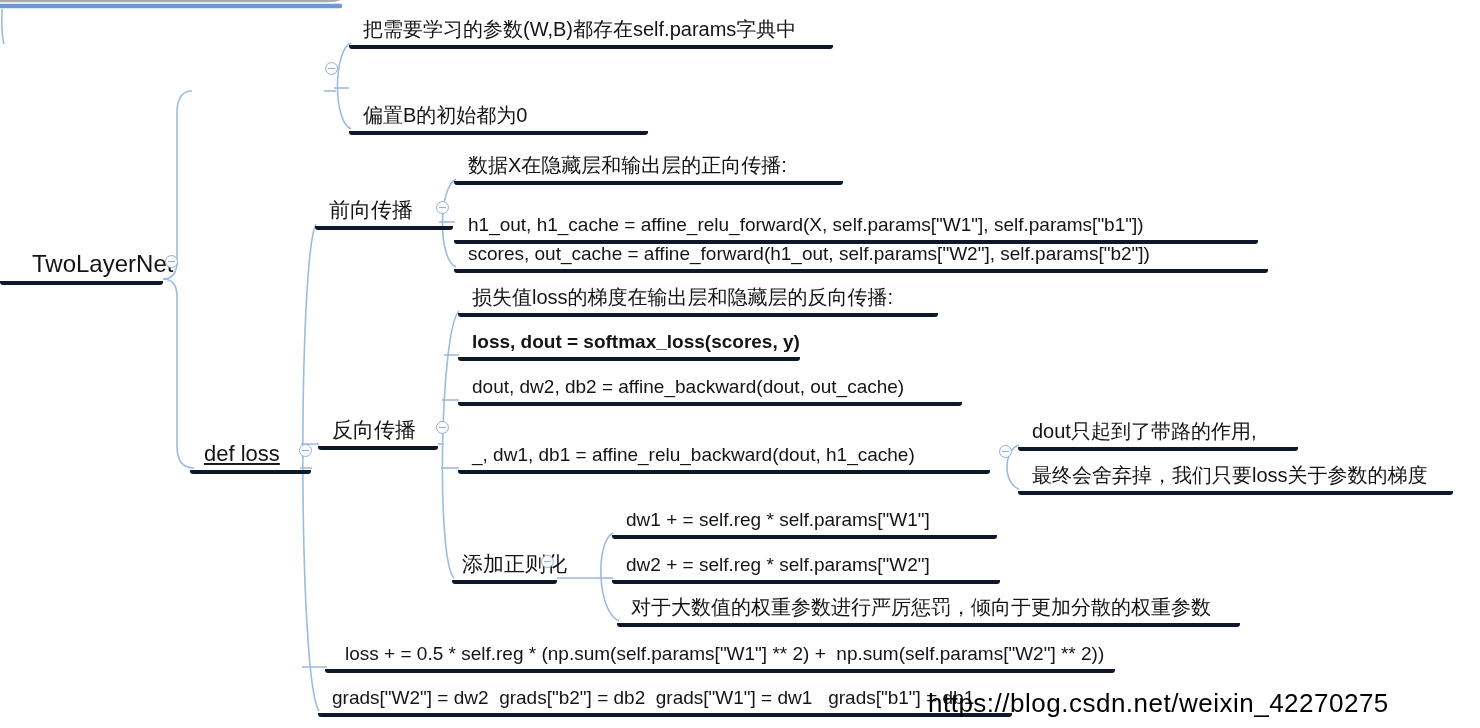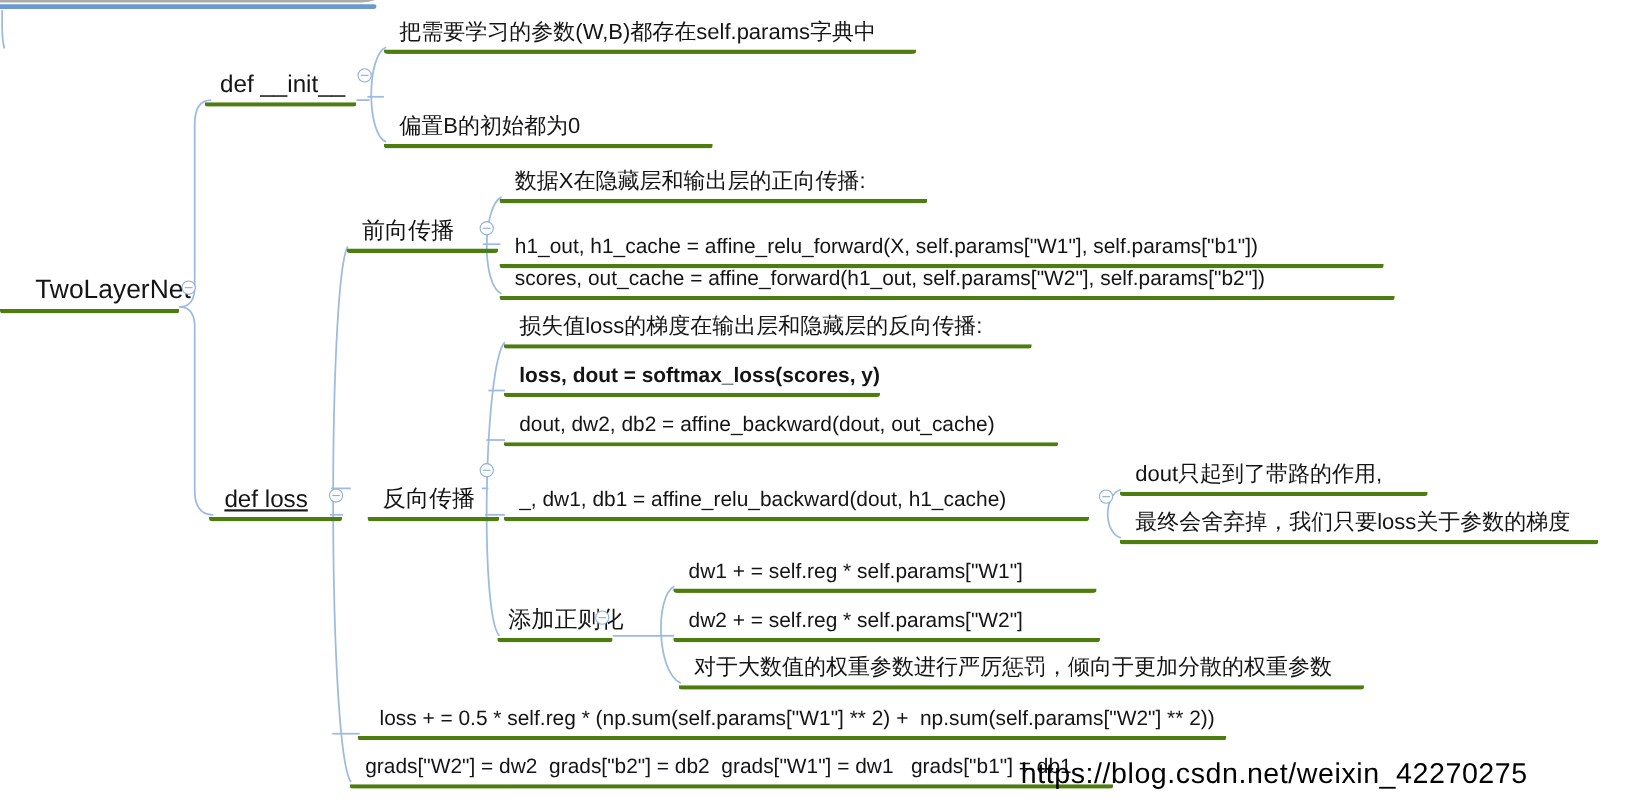--- a/index.html
+++ b/index.html
@@ -5,21 +5,21 @@
   html,body{margin:0;padding:0;background:#ffffff;}
   #stage{
     position:relative;width:1480px;height:728px;overflow:hidden;
     background:#ffffff;
     font-family:"Liberation Sans","DejaVu Sans",sans-serif;
     color:#1c1c1c;
   }
   #wires{position:absolute;left:0;top:0;width:1480px;height:728px;}
   .node{
     position:absolute;box-sizing:border-box;
-    border-bottom:4px solid #4d7c0f;border-radius:0 0 3px 3px;
+    border-bottom:4px solid #0f172a;border-radius:0 0 3px 3px;
     display:flex;align-items:flex-end;text-align:center;
   }
   .node > span{
     display:block;white-space:pre;padding:0 6px 4px 14px;
     color:#141414;letter-spacing:0;
   }
   .fs24 > span{font-size:24px;line-height:27px;}
   .fs22 > span{font-size:22px;line-height:25px;}
   .fs21 > span{font-size:21px;line-height:24px;}
   .fs20 > span{font-size:20px;line-height:23px;}
@@ -29,21 +29,21 @@
   #nd-root{left:0px;top:246px;width:163px;height:39px;padding-left:18px;}
   #nd-init{left:186px;top:56px;width:138px;height:41px;}
   #nd-i1{left:349px;top:15px;width:484px;height:34px;}
   #nd-i2{left:349px;top:59px;width:487px;height:35px;}
   #nd-i3{left:349px;top:102px;width:299px;height:33px;}
   #nd-loss{left:190px;top:434px;width:121px;height:40px;text-decoration:underline;}
   #nd-fwd{left:315px;top:194px;width:138px;height:36px;}
   #nd-f1{left:454px;top:149px;width:389px;height:36px;}
   #nd-f2{left:454px;top:191px;width:804px;height:37px;margin-top:16px;}
   #nd-f3{left:454px;top:236px;width:814px;height:37px;}
-  #nd-bwd{left:334px;top:413px;width:120px;height:37px;margin-top:24px;}
+  #nd-bwd{left:318px;top:413px;width:120px;height:37px;}
   #nd-b1{left:458px;top:282px;width:480px;height:35px;}
   #nd-b2{left:458px;top:325px;width:342px;height:36px;font-weight:bold;}
   #nd-b3{left:458px;top:369px;width:504px;height:37px;}
   #nd-b4{left:458px;top:435px;width:532px;height:39px;}
   #nd-n1{left:1018px;top:414px;width:280px;height:37px;}
   #nd-n2{left:1018px;top:458px;width:435px;height:37px;}
   #nd-reg{left:452px;top:547px;width:105px;height:37px;}
   #nd-r1{left:612px;top:502px;width:385px;height:37px;}
   #nd-r2{left:612px;top:546px;width:388px;height:38px;}
   #nd-r3{left:617px;top:590px;width:623px;height:37px;}
@@ -115,23 +115,20 @@
       <path d="M613,533 C595,542 597,612 619,621"></path>
       <path d="M598,578 L613,578"></path>
       <path d="M557,578 L599,578"></path>
     </g>
   </svg>
 
   <div class="node fs24" id="nd-root">
     <span>TwoLayerNet</span>
   </div>
 
-  <div class="node fs22" id="nd-init">
-    <span>def __init__</span>
-  </div>
   <div class="node fs20" id="nd-i1">
     <span>把需要学习的参数(W,B)都存在self.params字典中</span>
   </div>
   <div class="node fs20" id="nd-i3">
     <span>偏置B的初始都为0</span>
   </div>
 
   <div class="node fs22" id="nd-loss">
     <span>def loss</span>
   </div>

